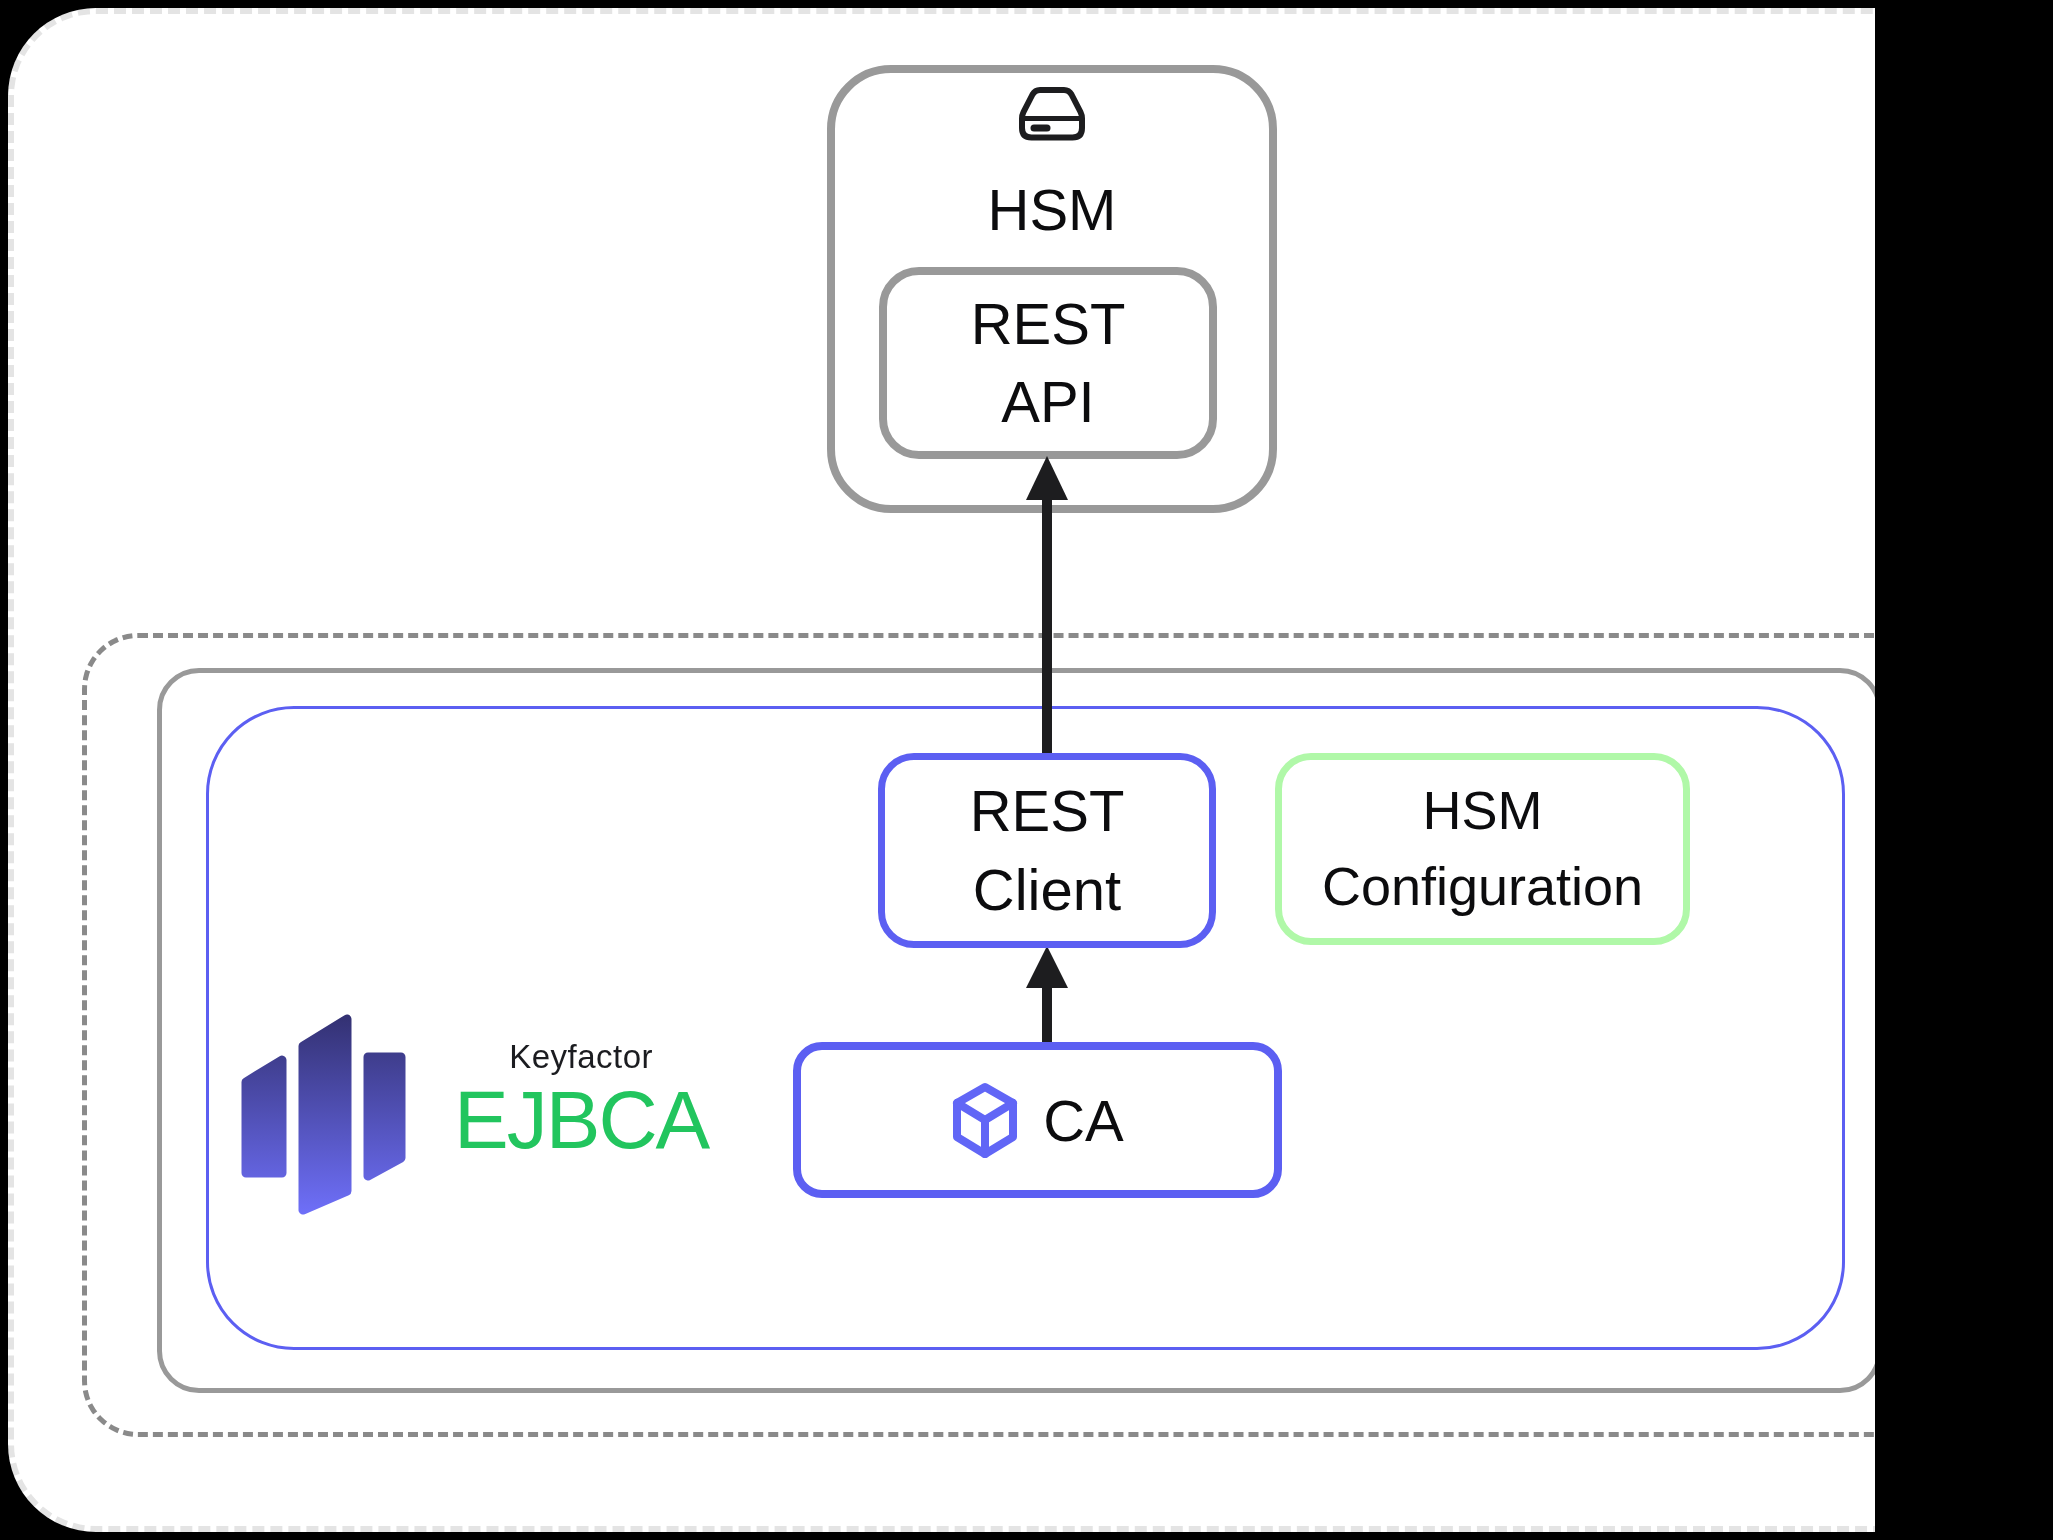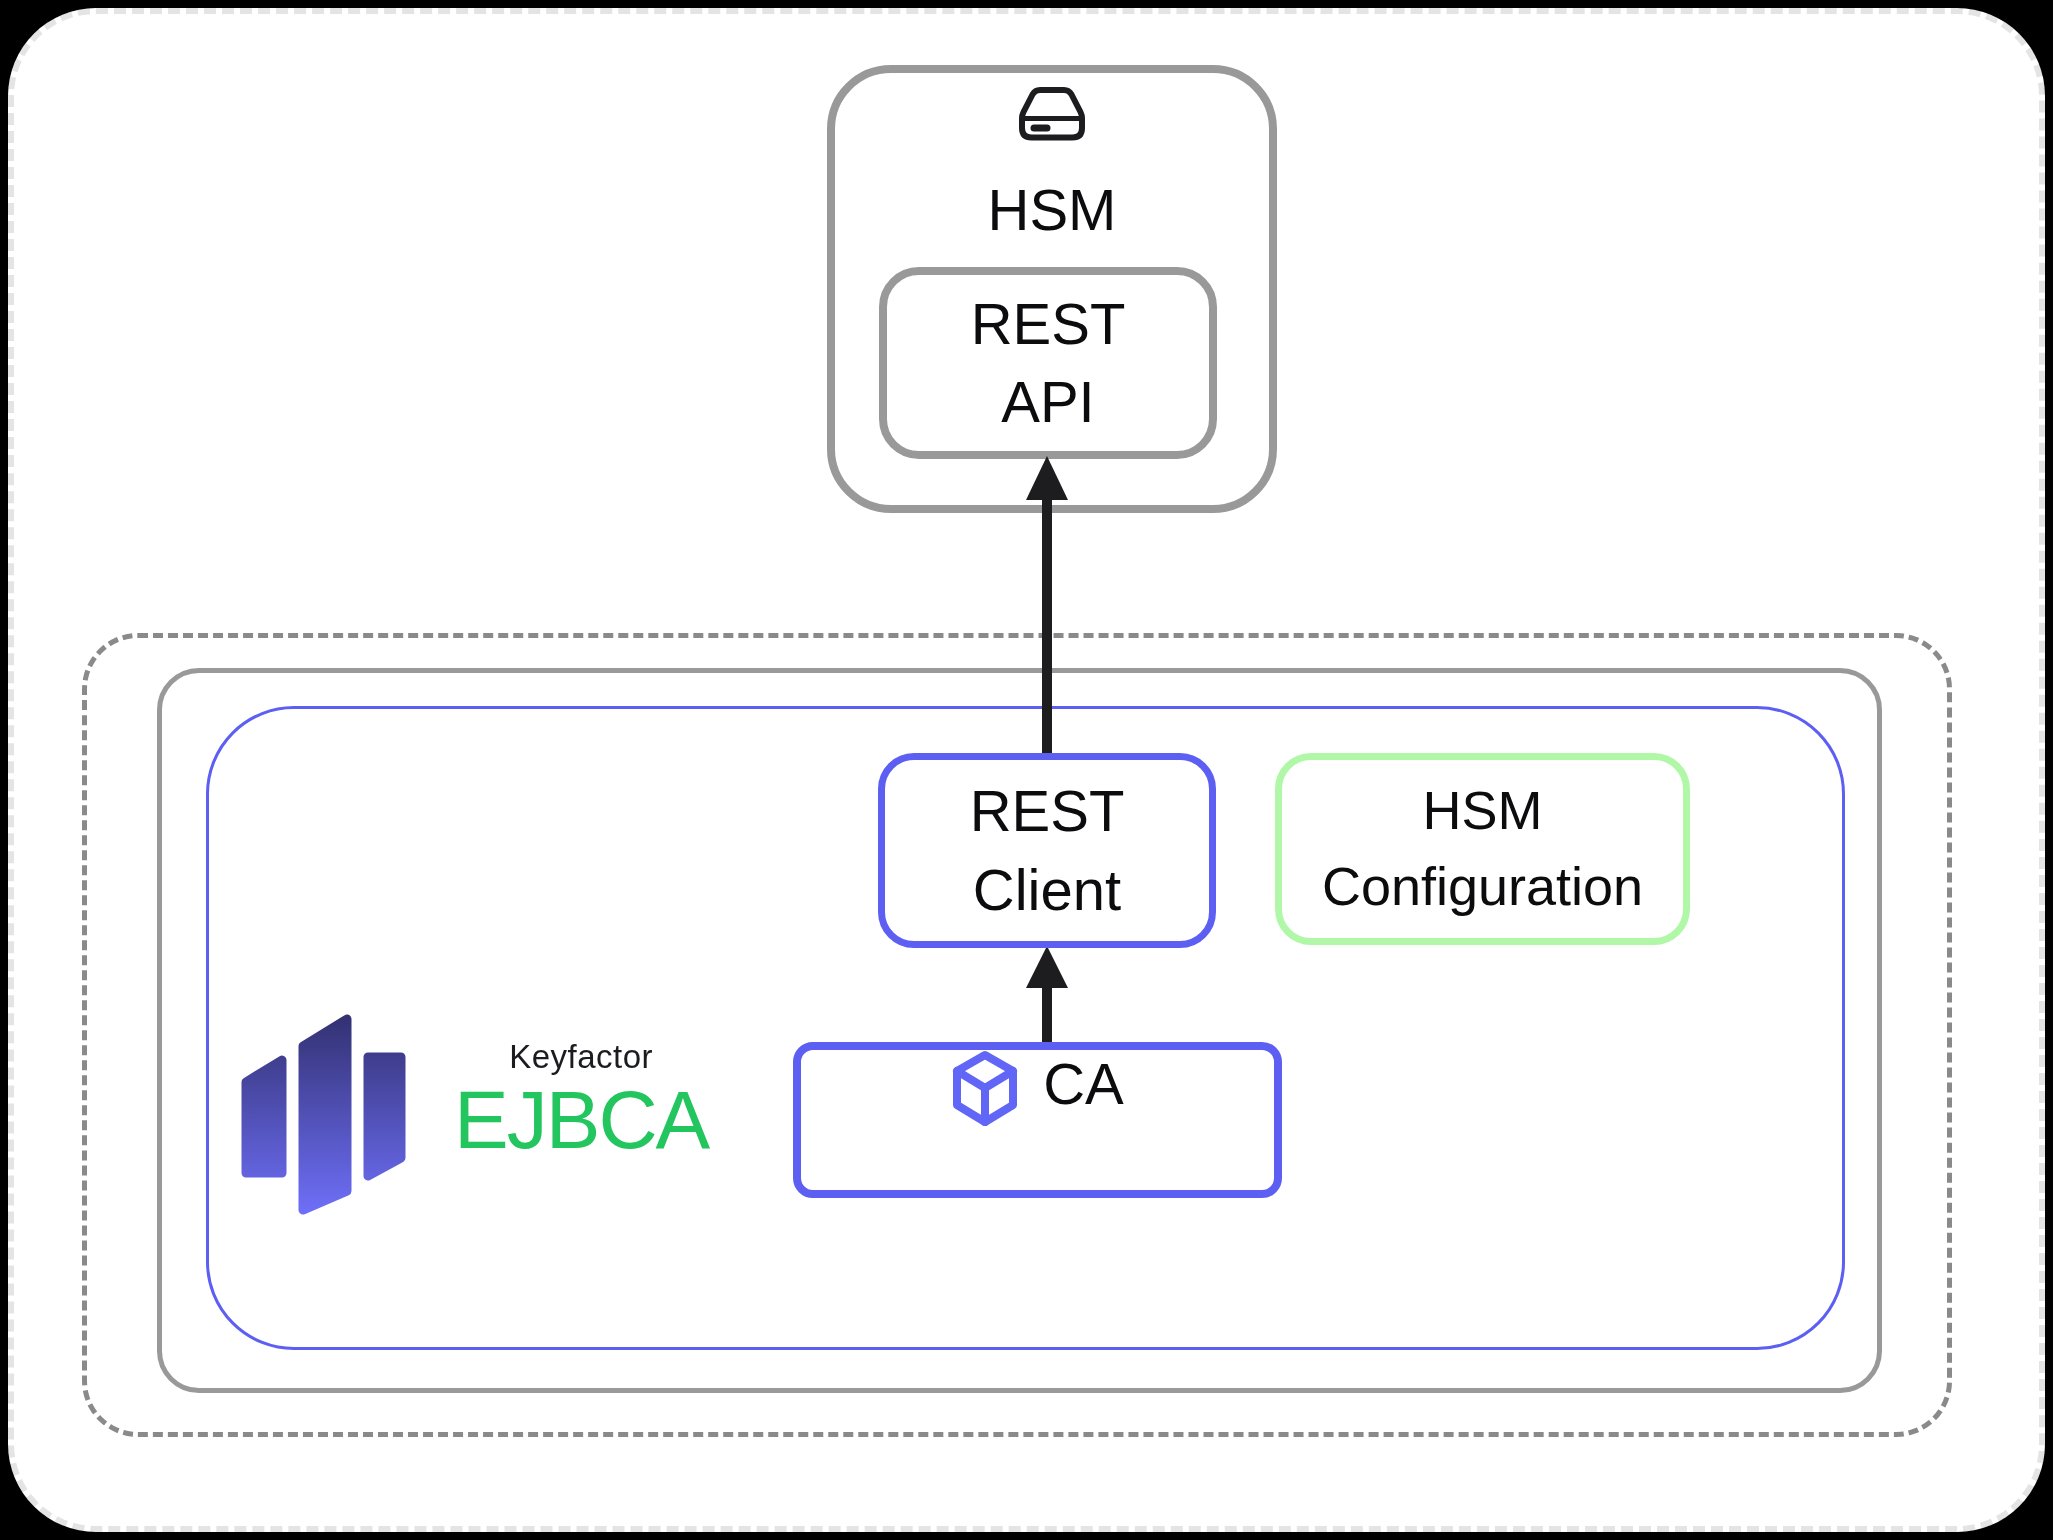--- a/index.html
+++ b/index.html
@@ -1,17 +1,17 @@
 <!DOCTYPE html>
 <html><head>
 <meta charset="utf-8">
 <style>
   html,body{margin:0;padding:0;background:#000;}
   #stage{
-    position:relative;width:2053px;height:1540px;background:#000;overflow:hidden;
+    position:relative;width:1875px;height:1540px;background:#000;overflow:hidden;
     font-family:"Liberation Sans","DejaVu Sans",sans-serif;color:#0c0c0e;
   }
   .abs{position:absolute;box-sizing:border-box;}
   
   #card{left:8px;top:8px;width:2037px;height:1524px;background:#fff;border:6px dashed #e4e4e4;border-radius:88px;}
 
   
   #hsm-box{left:827px;top:65px;width:450px;height:448px;border:8px solid #999;border-radius:64px;background:#fff;}
   #hsm-icon{left:0;right:0;top:12px;display:flex;justify-content:center;}
   #hsm-title{left:0;right:0;top:102px;text-align:center;font-size:58px;line-height:1.2;}
@@ -26,22 +26,22 @@
   
   #logo{left:240px;top:1012px;display:flex;gap:46px;}
   #logo-text{display:flex;flex-direction:column;justify-content:flex-start;padding-top:26px;}
   #logo-brand{font-size:33px;font-weight:500;color:#1b1c20;letter-spacing:.5px;text-align:center;}
   #logo-product{font-size:82px;font-weight:500;color:#22c55e;letter-spacing:-2px;line-height:1.08;}
 
   
   .node{display:flex;flex-direction:column;align-items:center;justify-content:center;background:#fff;}
   #rest-client-box{left:878px;top:753px;width:338px;height:195px;border:7px solid #5c5ff2;border-radius:36px;font-size:58px;line-height:1.35;}
   #hsm-config-box{left:1275px;top:753px;width:415px;height:192px;border:7px solid #b0f8a8;border-radius:36px;font-size:54px;line-height:1.4;}
-  #ca-box{left:793px;top:1042px;width:489px;height:156px;border:8px solid #5c5ff2;border-radius:20px;background:#fff;
-    display:flex;flex-direction:row;align-items:flex-start;justify-content:center;gap:24px;font-size:58px;}
+  #ca-box{left:793px;top:1042px;width:489px;height:156px;border:8px solid #5c5ff2;border-radius:29px;background:#fff;
+    display:flex;flex-direction:row;align-items:center;justify-content:center;gap:24px;font-size:58px;}
 
   .arrow{pointer-events:none;}
   svg{display:block;}
 </style>
 </head>
 <body>
 
 <div id="stage">
 
   <div id="card" class="abs"></div>

